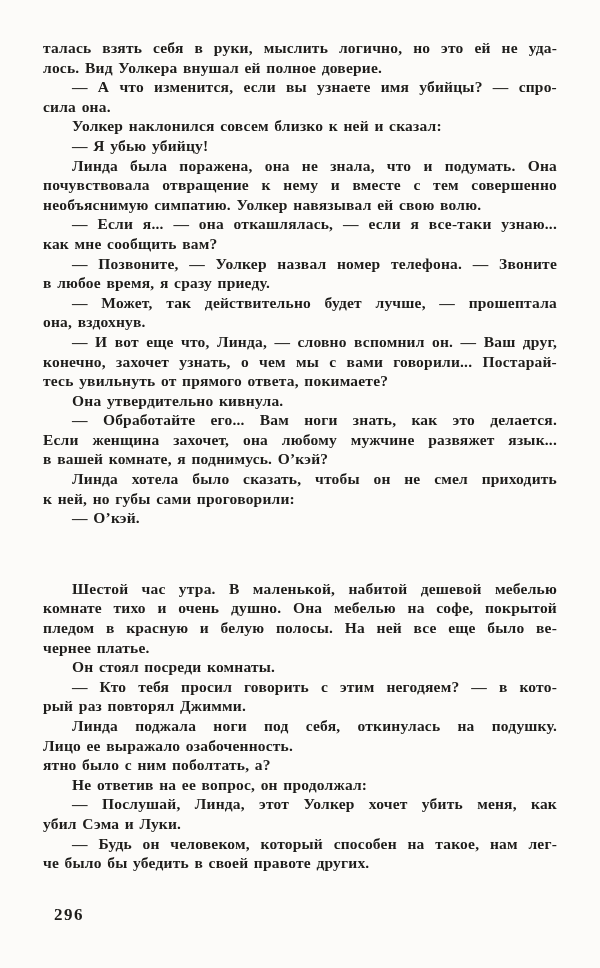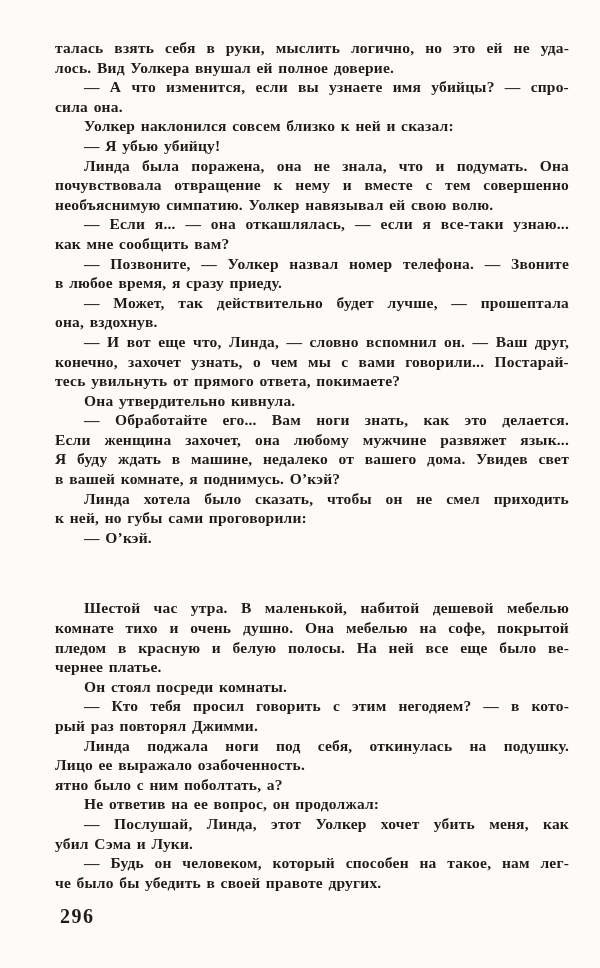--- a/index.html
+++ b/index.html
@@ -11,21 +11,21 @@
     height: 968px;
     position: relative;
     overflow: hidden;
   }
   .page {
     position: absolute;
     inset: 0;
   }
   .text-block {
     position: absolute;
-    left: 55px;
+    left: 43px;
     top: 38px;
     width: 514px;
     font-family: "Liberation Serif", "DejaVu Serif", serif;
     font-size: 15.5px;
     line-height: 19.6px;
     font-weight: bold;
     letter-spacing: 0.2px;
     word-spacing: 1.5px;
   }
   .line {
@@ -36,24 +36,24 @@
     text-align-last: justify;
   }
   .line.ind {
     text-indent: 29px;
   }
   .line.gap {
     margin-top: 51px;
   }
   .page-number {
     position: absolute;
-    left: 60px;
+    left: 54px;
     top: 905px;
     font-family: "Liberation Serif", "DejaVu Serif", serif;
-    font-size: 20px;
+    font-size: 17px;
     font-weight: bold;
     letter-spacing: 1.5px;
   }
 </style>
 </head>
 <body style="background: rgb(252, 251, 249);">
 
 <div class="page">
   <div class="text-block" style="color: rgb(30, 29, 27);">
       <div class="line j">талась взять себя в руки, мыслить логично, но это ей не уда-</div>
@@ -70,21 +70,20 @@
       <div class="line j ind">— Позвоните, — Уолкер назвал номер телефона. — Звоните</div>
       <div class="line">в любое время, я сразу приеду.</div>
       <div class="line j ind">— Может, так действительно будет лучше, — прошептала</div>
       <div class="line">она, вздохнув.</div>
       <div class="line j ind">— И вот еще что, Линда, — словно вспомнил он. — Ваш друг,</div>
       <div class="line j">конечно, захочет узнать, о чем мы с вами говорили... Постарай-</div>
       <div class="line">тесь увильнуть от прямого ответа, покимаете?</div>
       <div class="line ind">Она утвердительно кивнула.</div>
       <div class="line j ind">— Обработайте его... Вам ноги знать, как это делается.</div>
       <div class="line j">Если женщина захочет, она любому мужчине развяжет язык...</div>
-      <div class="line j">Я буду ждать в машине, недалеко от вашего дома. Увидев свет</div>
       <div class="line">в вашей комнате, я поднимусь. О’кэй?</div>
       <div class="line j ind">Линда хотела было сказать, чтобы он не смел приходить</div>
       <div class="line">к ней, но губы сами проговорили:</div>
       <div class="line ind">— О’кэй.</div>
       <div class="line j ind gap">Шестой час утра. В маленькой, набитой дешевой мебелью</div>
       <div class="line j">комнате тихо и очень душно. Она мебелью на софе, покрытой</div>
       <div class="line j">пледом в красную и белую полосы. На ней все еще было ве-</div>
       <div class="line">чернее платье.</div>
       <div class="line ind">Он стоял посреди комнаты.</div>
       <div class="line j ind">— Кто тебя просил говорить с этим негодяем? — в кото-</div>

